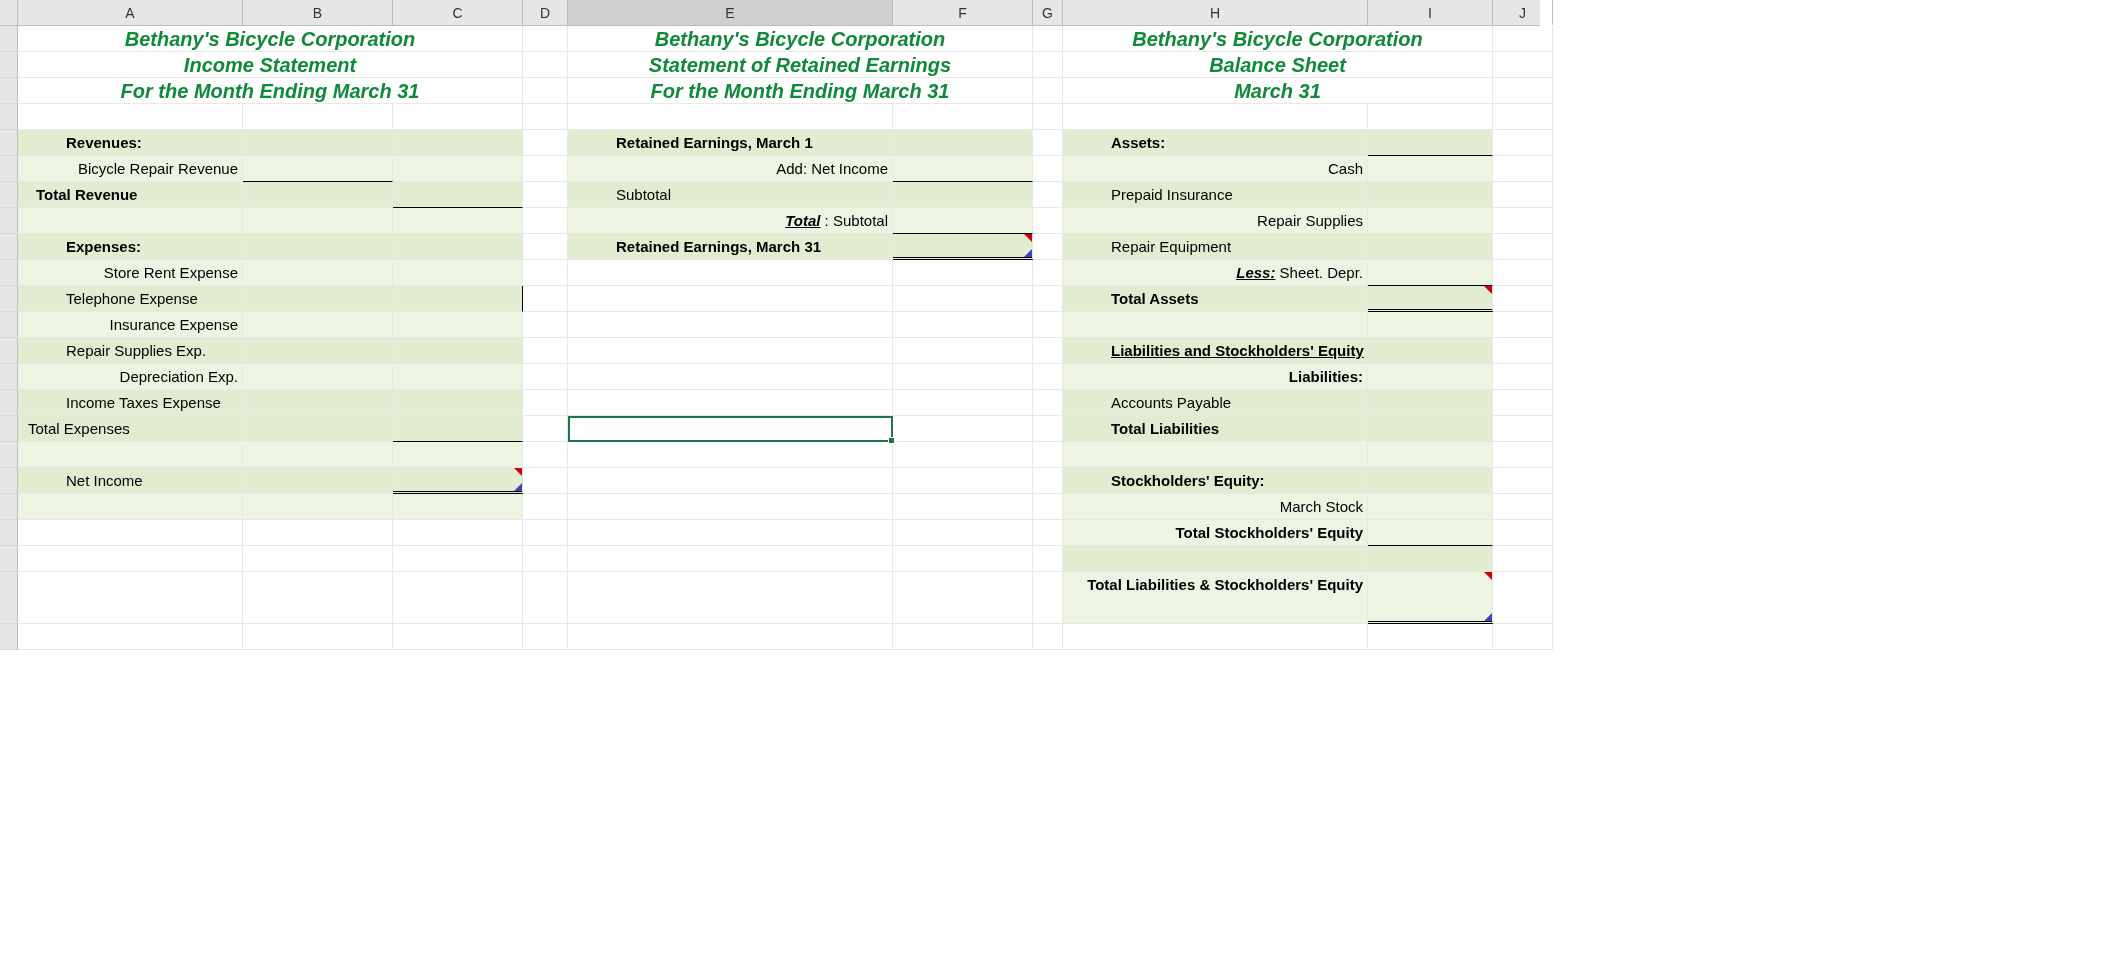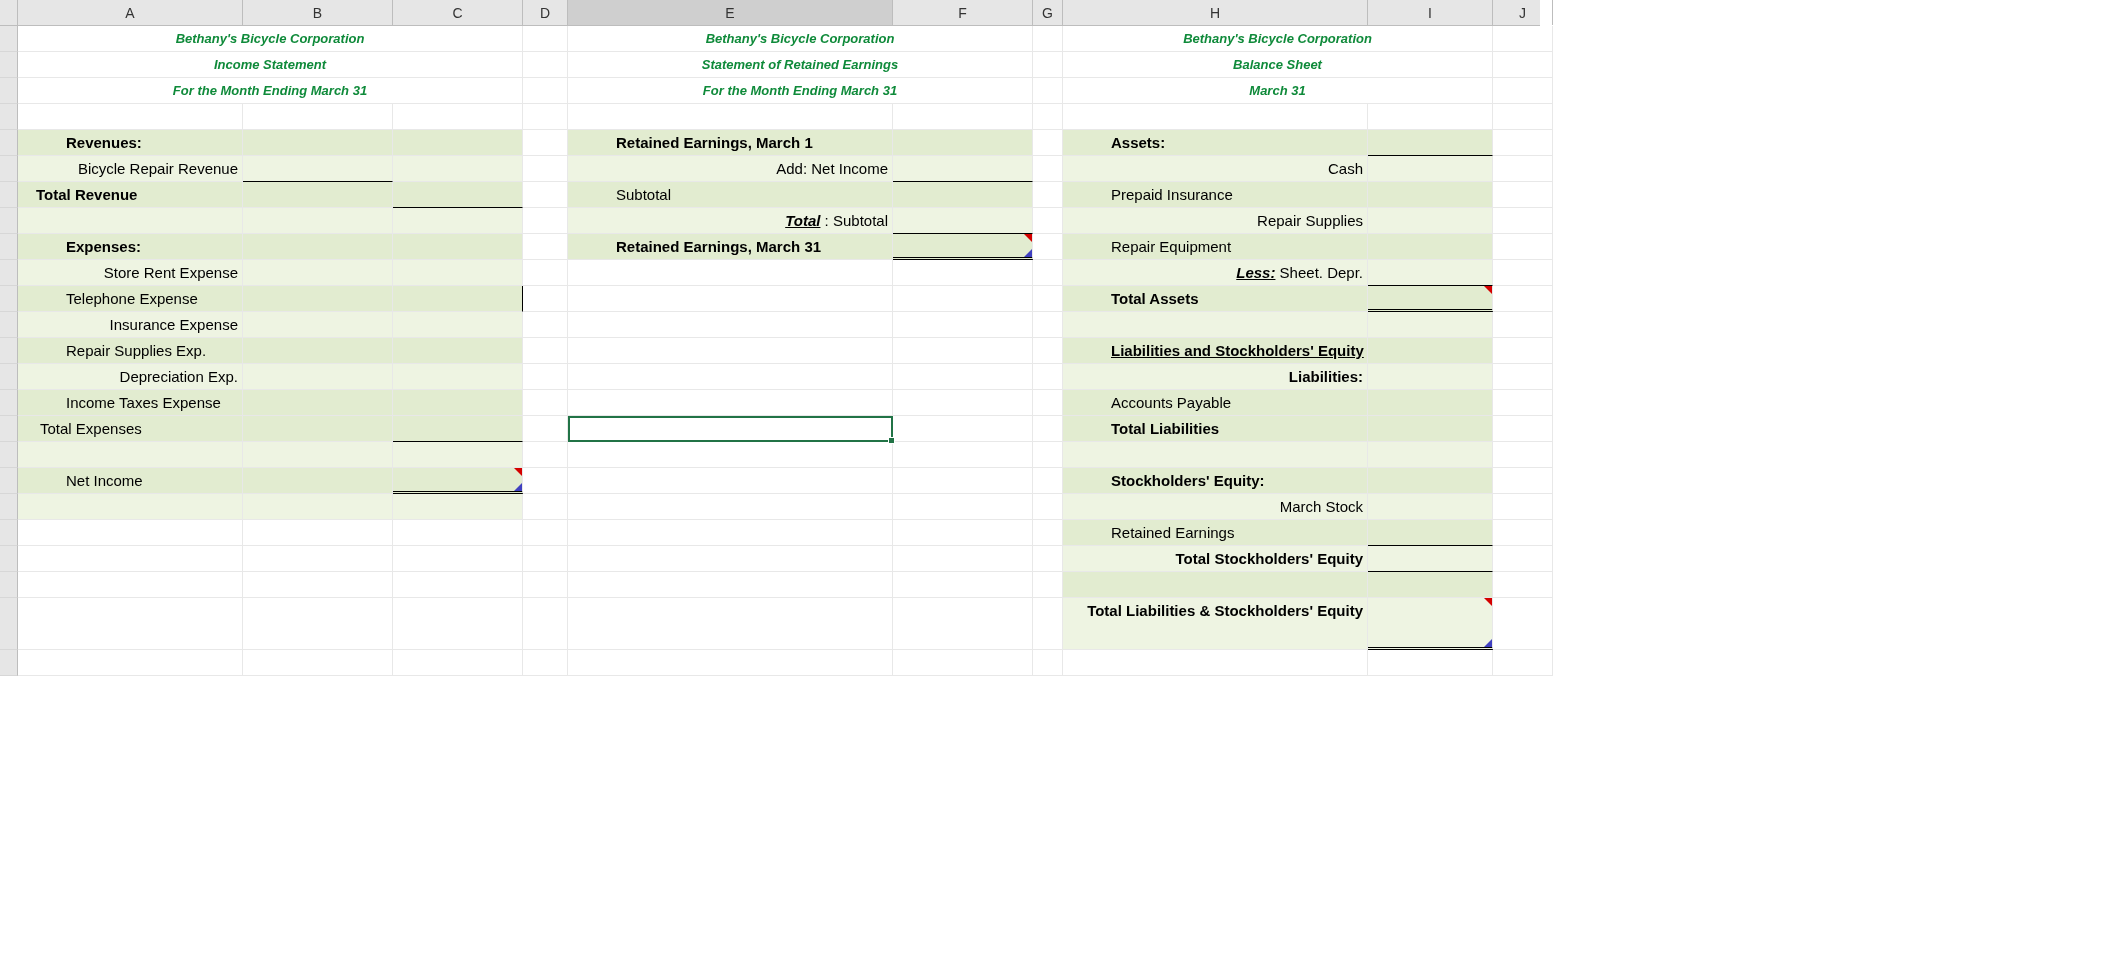--- a/index.html
+++ b/index.html
@@ -65,27 +65,27 @@
   .cG { width: 30px;  flex:0 0 30px;}
   .cH { width: 305px; flex:0 0 305px;}
   .cI { width: 125px; flex:0 0 125px;}
   .cJ { width: 60px;  flex:0 0 60px;}
 
   .title {
     color: #0f8a3a;
     font-style: italic;
     font-weight: bold;
     text-align: center;
-    font-size: 13px;
+    font-size: 20px;
   }
   .gr { background: #e2ecd0; padding-left: 48px; }
   .lt { background: #eef4e2; text-align: right; }
   .bold { font-weight: bold; }
   .indent1 { padding-left: 18px; }
-  .indent2 { padding-left: 22px; }
+  .indent2 { padding-left: 10px; }
   .u-line { text-decoration: underline; }
   .i { font-style: italic; }
 
   
   .bb { border-bottom: 1px solid #000; }
   .bdbl { border-bottom: 3px double #000; }
 
   
   .tri-red::after {
     content: "";
@@ -387,33 +387,20 @@
       <div class="cell cC lt"></div>
       <div class="cell cD"></div>
       <div class="cell cE"></div>
       <div class="cell cF"></div>
       <div class="cell cG"></div>
       <div class="cell cH lt">March Stock</div>
       <div class="cell cI lt"></div>
       <div class="cell cJ"></div>
     </div>
 
-    <div class="row">
-      <div class="rh"></div>
-      <div class="cell cA"></div>
-      <div class="cell cB"></div>
-      <div class="cell cC"></div>
-      <div class="cell cD"></div>
-      <div class="cell cE"></div>
-      <div class="cell cF"></div>
-      <div class="cell cG"></div>
-      <div class="cell cH gr">Retained Earnings</div>
-      <div class="cell cI gr bb"></div>
-      <div class="cell cJ"></div>
-    </div>
 
     <div class="row">
       <div class="rh"></div>
       <div class="cell cA"></div>
       <div class="cell cB"></div>
       <div class="cell cC"></div>
       <div class="cell cD"></div>
       <div class="cell cE"></div>
       <div class="cell cF"></div>
       <div class="cell cG"></div>

